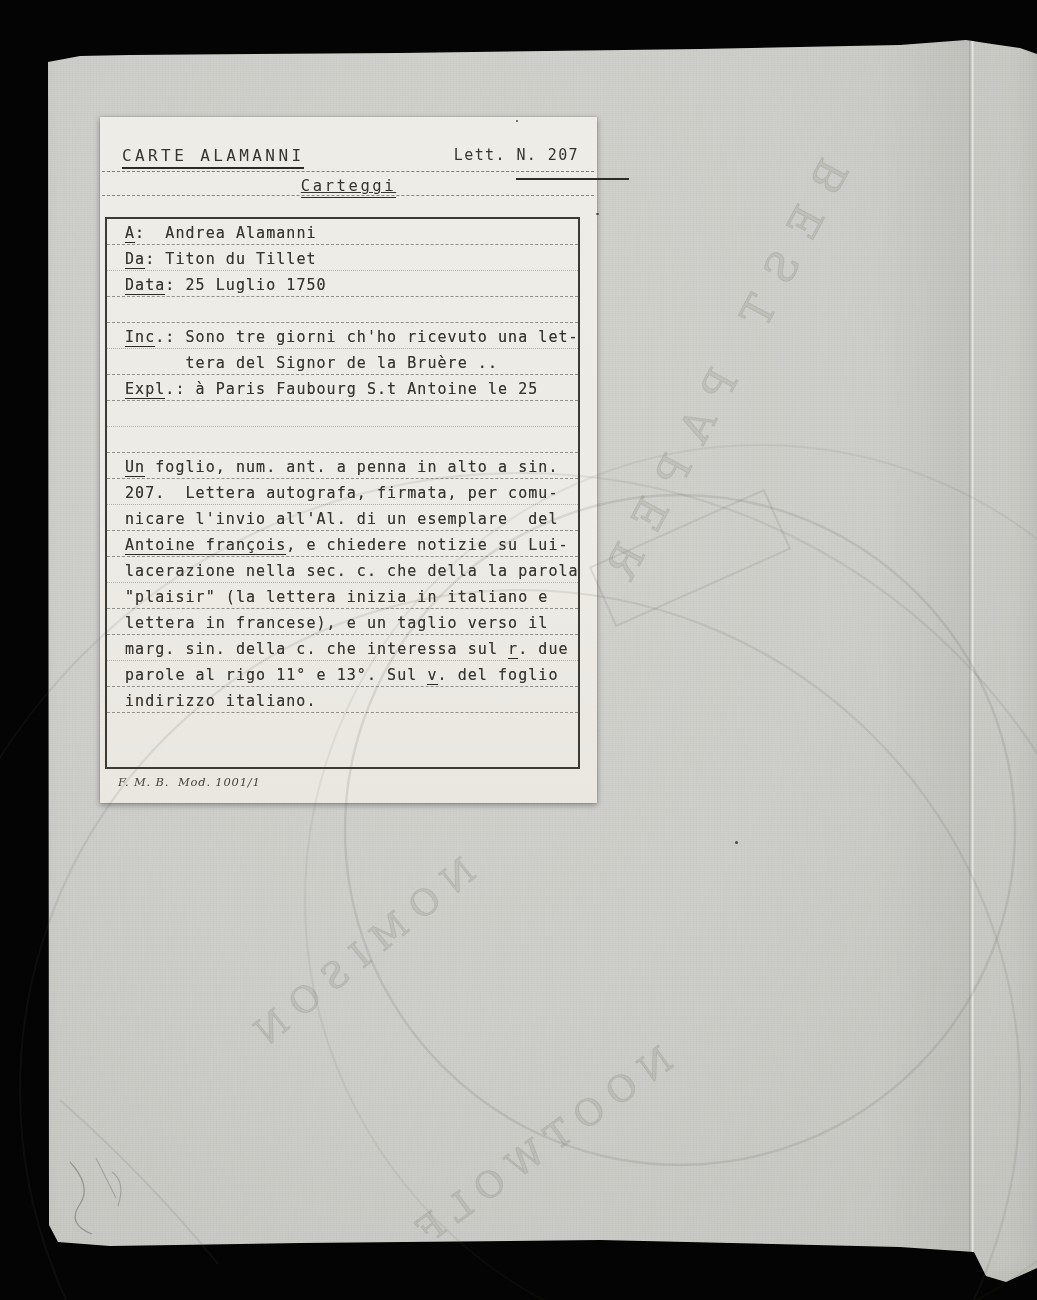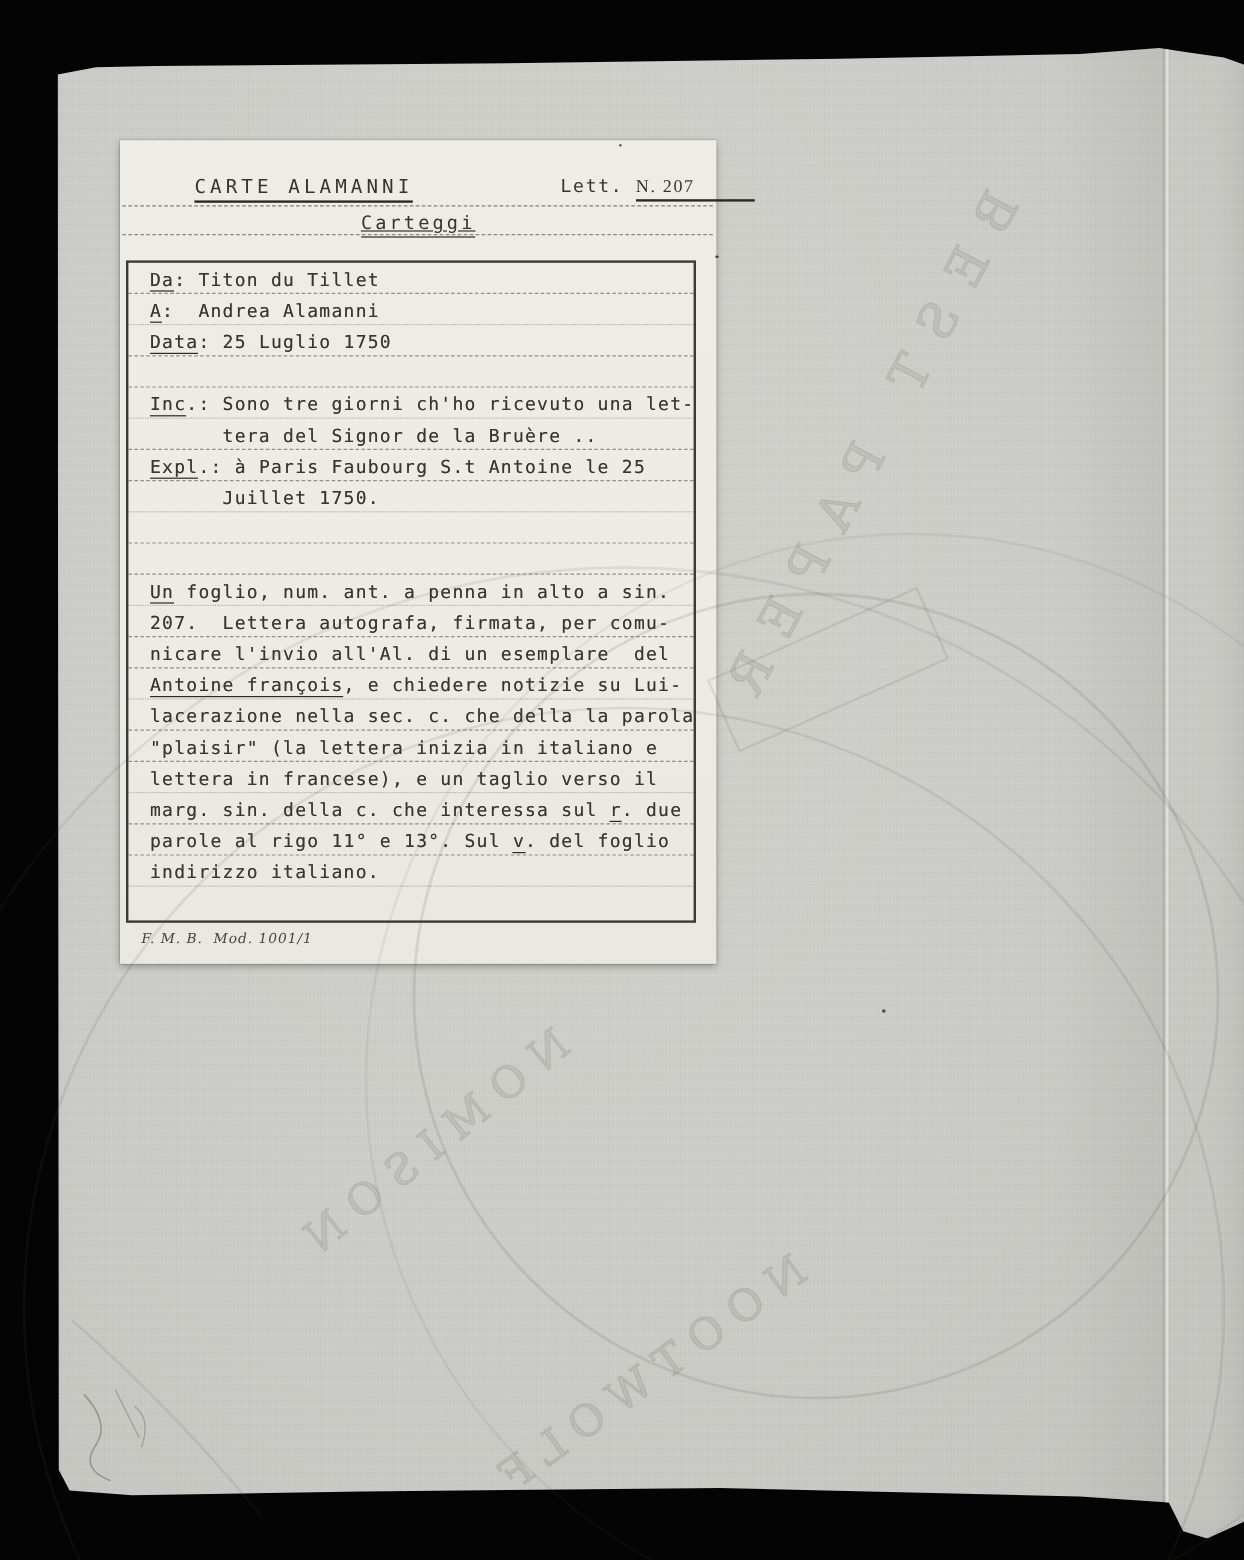--- a/index.html
+++ b/index.html
@@ -31,23 +31,23 @@
   }
   
   .card{
     position:absolute;left:100px;top:117px;width:497px;height:686px;z-index:2;
     background:linear-gradient(180deg,#eeece7 0%, #edebe5 60%, #e9e7e0 100%);
     box-shadow:0 2px 6px rgba(0,0,0,.35), 0 0 1px rgba(0,0,0,.4);
     color:#36342f;
   }
   .hrow1{position:absolute;top:29px;left:22px;right:18px;display:flex;justify-content:space-between;
          font-size:16px;letter-spacing:3.4px;white-space:pre;}
-  .hrow1 .coll{border-bottom:2px solid #2c2a25;padding-bottom:2px;margin-left:40px;}
+  .hrow1 .coll{border-bottom:2px solid #2c2a25;padding-bottom:2px;}
   .hrow1 .lett{font-size:15px;letter-spacing:1.4px;}
-  .num-u{border-bottom:2px solid #2c2a25;padding-bottom:2px;padding-right:50px;margin-right:-50px;font-family:Liberation Serif, serif;}
+  .num-u{border-bottom:2px solid #2c2a25;padding-bottom:14px;padding-right:50px;margin-right:-50px;}
   .dashA{position:absolute;top:54px;left:2px;right:3px;border-top:1.5px dashed rgba(70,68,61,.65);}
   .hrow2{position:absolute;top:60px;left:0;right:0;text-align:center;font-size:15.5px;letter-spacing:2.6px;}
   .hrow2 .sect{border-bottom:1.6px solid #2c2a25;padding-bottom:2px;text-decoration:underline;}
   .dashB{position:absolute;top:78px;left:2px;right:3px;border-top:1.4px dashed rgba(70,68,61,.6);}
   .box{
     position:absolute;left:5px;top:100px;width:475px;height:552px;box-sizing:border-box;
     border:2px solid #3b3a34;
   }
   .row{
     height:25px;line-height:28px;padding-left:18px;white-space:pre;overflow:visible;
@@ -103,28 +103,27 @@
     <span class="coll">CARTE ALAMANNI</span>
     <span class="lett"><span>Lett. </span><span class="num-u">N. 207</span></span>
   </div>
   <div class="dashA"></div>
   <div class="hrow2">
     <span class="sect">Carteggi</span>
   </div>
   <div class="dashB"></div>
 
   <div class="box" id="box-rows">
+      <div class="row"><span class="u">A</span><span class="">:  Andrea Alamanni</span></div>
       <div class="row"><span class="u">Da</span><span class="">: Titon du Tillet</span></div>
-      <div class="row"><span class="u">A</span><span class="">:  Andrea Alamanni</span></div>
       <div class="row"><span class="u">Data</span><span class="">: 25 Luglio 1750</span></div>
       <div class="row"></div>
       <div class="row"><span class="u">Inc</span><span class="">.: Sono tre giorni ch'ho ricevuto una let-</span></div>
       <div class="row"><span class="">      tera del Signor de la Bruère ..</span></div>
       <div class="row"><span class="u">Expl</span><span class="">.: à Paris Faubourg S.t Antoine le 25</span></div>
-      <div class="row"><span class="">      Juillet 1750.</span></div>
       <div class="row"></div>
       <div class="row"></div>
       <div class="row"><span class="u">Un</span><span class=""> foglio, num. ant. a penna in alto a sin.</span></div>
       <div class="row"><span class="">207.  Lettera autografa, firmata, per comu-</span></div>
       <div class="row"><span class="">nicare l'invio all'Al. di un esemplare  del</span></div>
       <div class="row"><span class="u">Antoine françois</span><span class="">, e chiedere notizie su Lui-</span></div>
       <div class="row"><span class="">lacerazione nella sec. c. che della la parola</span></div>
       <div class="row"><span class="">"plaisir" (la lettera inizia in italiano e</span></div>
       <div class="row"><span class="">lettera in francese), e un taglio verso il</span></div>
       <div class="row"><span class="">marg. sin. della c. che interessa sul </span><span class="u">r</span><span class="">. due</span></div>

